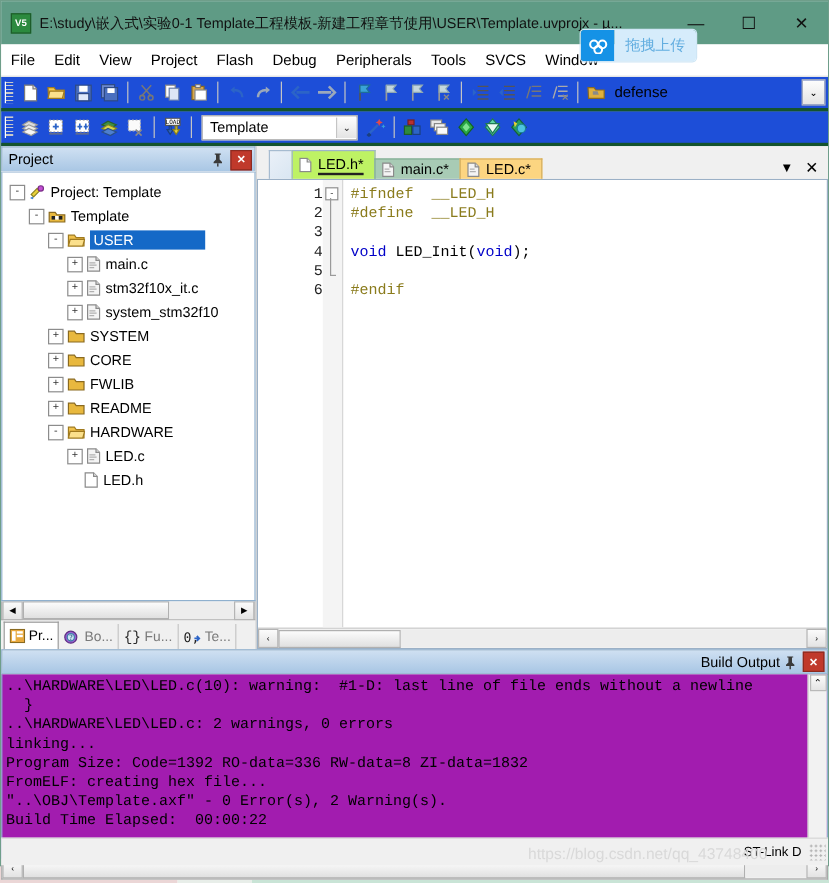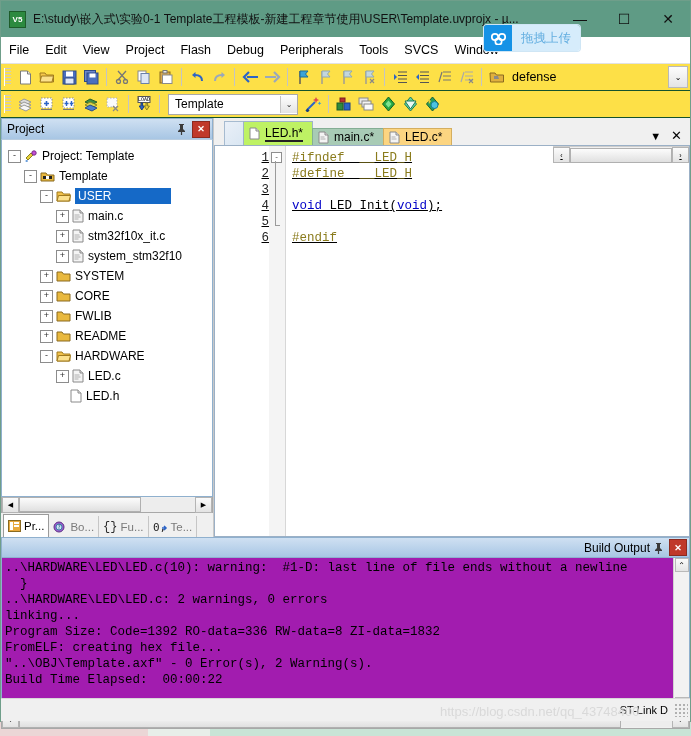--- a/index.html
+++ b/index.html
@@ -131,25 +131,25 @@
     color: #63aee0;
     font-size: 12.5px;
     padding: 0 9px;
     display: flex;
     align-items: center;
     white-space: nowrap;
   }
 
   
   .toolbar {
-    background: #fde047;
-    display: flex;
-    align-items: center;
-    flex: none;
-    border-bottom: 1px solid #14532d;
+    background: #1d4ed8;
+    display: flex;
+    align-items: center;
+    flex: none;
+    border-bottom: 3px solid #14532d;
   }
   #toolbar-1 { height: 26px; }
   #toolbar-2 { height: 26px; }
   .grip {
     width: 6px; height: 18px;
     margin: 0 3px;
     background-image: repeating-linear-gradient(
         to bottom, #c9c9c9 0 1px, transparent 1px 3px);
     border-left: 1px solid #fff;
     flex: none;
@@ -423,24 +423,23 @@
     padding-right: 8px;
     padding-bottom: 2px;
   }
   #editor-body {
     flex: 1;
     background: #ffffff;
     border: 1px solid #9bb0c6;
     border-right: 1px solid #9bb0c6;
     box-sizing: border-box;
     display: flex;
-    flex-direction: row;
+    flex-direction: column;
     min-height: 0;
     overflow: hidden;
-    text-decoration: underline;
   }
   #code-region {
     flex: 1;
     display: flex;
     min-height: 0;
     overflow: hidden;
   }
   #left-gutter {
     width: 32px;
     background: #ffffff;

